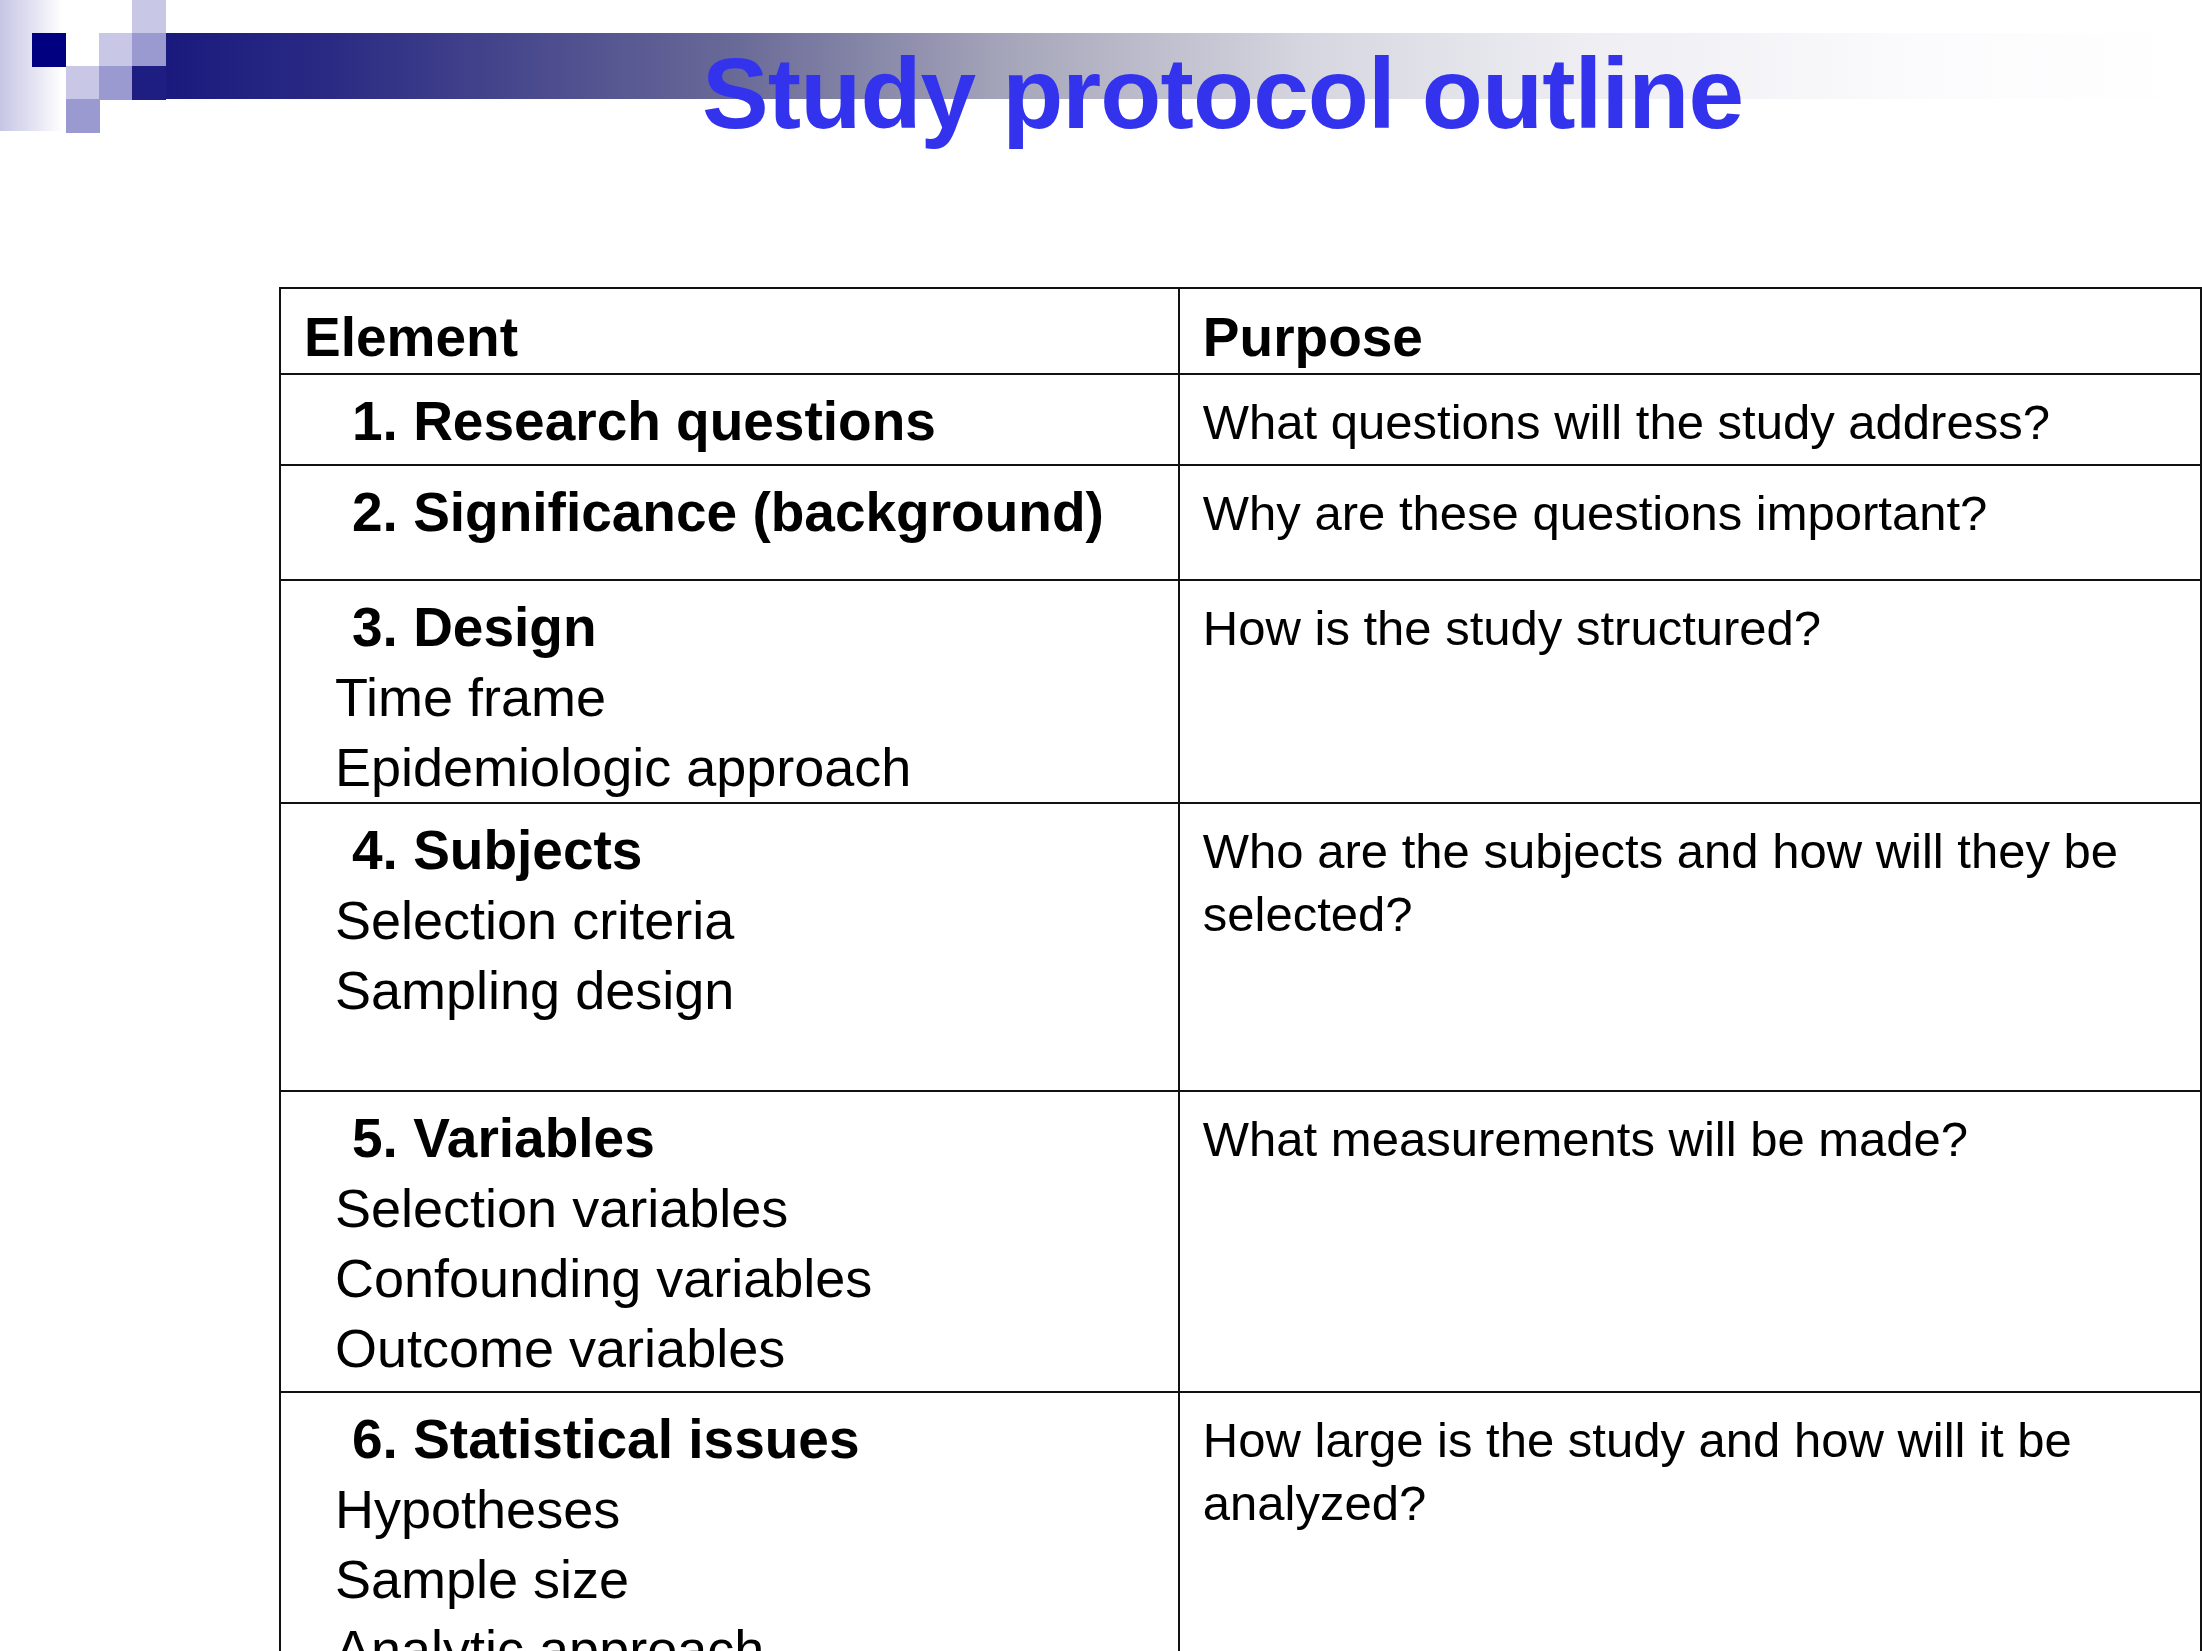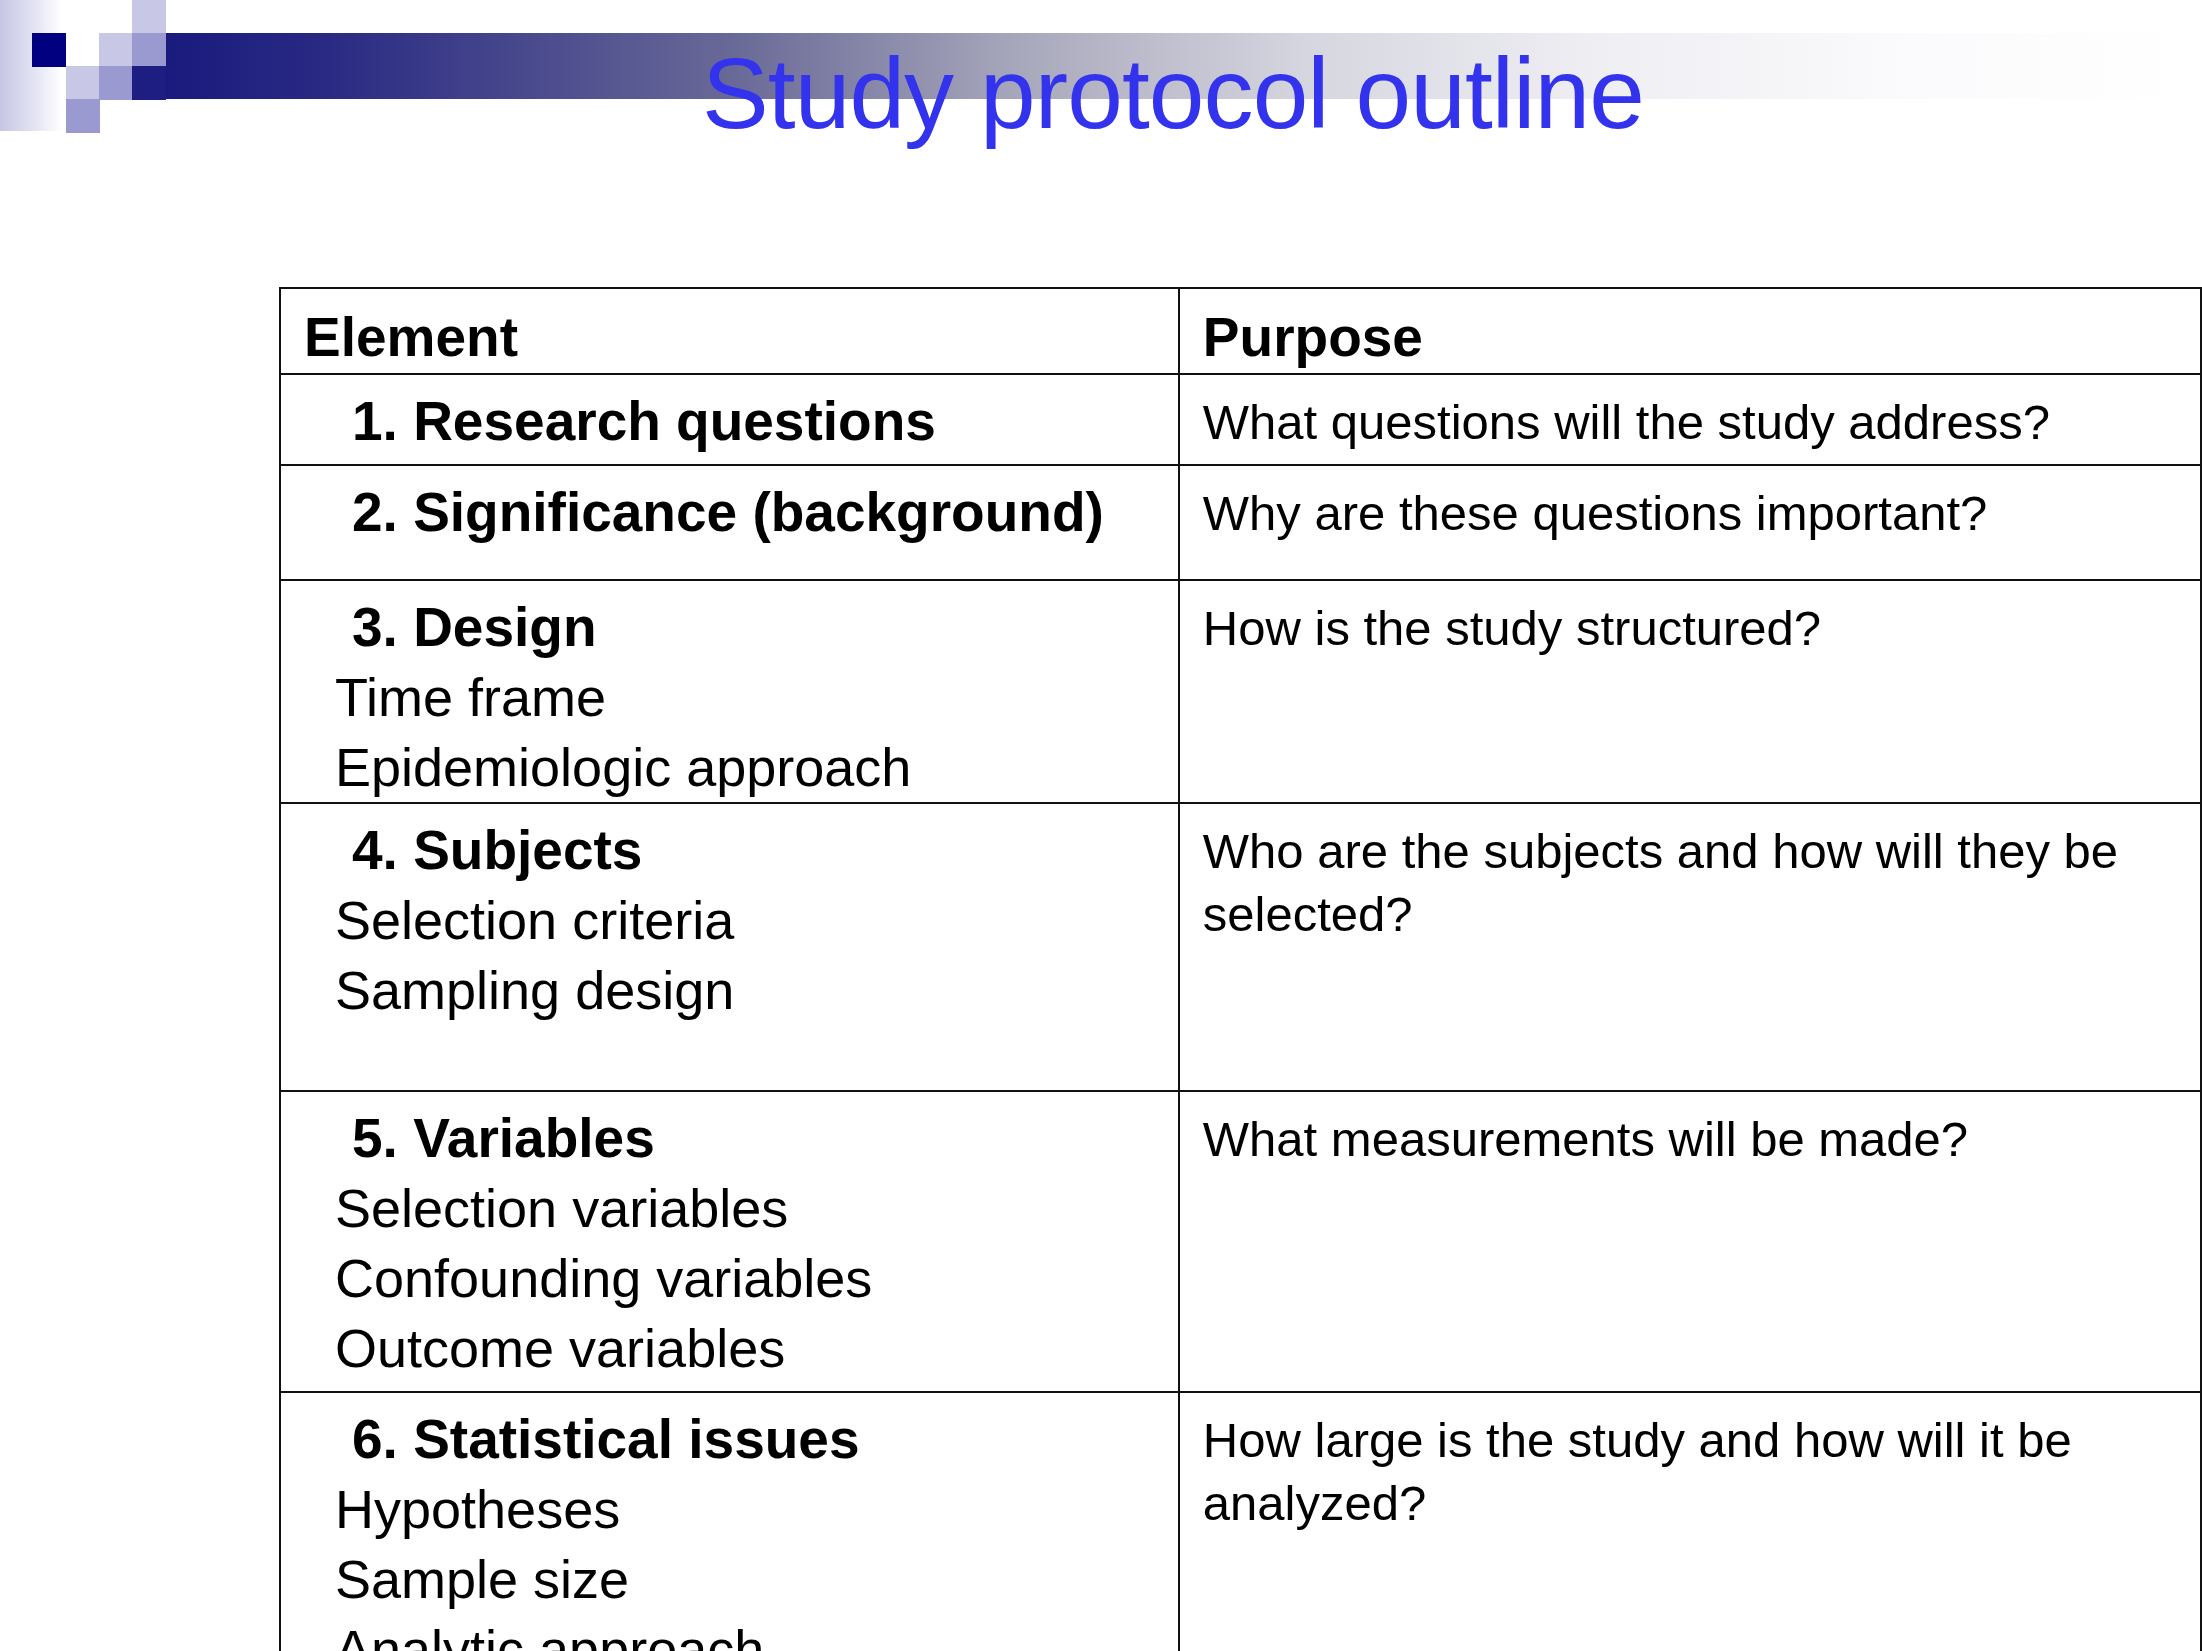--- a/index.html
+++ b/index.html
@@ -19,21 +19,21 @@
     background:linear-gradient(to right, #1a1a7e 0%, #2a2a84 8%, #6a6a98 28%, #a8a8bc 42%, #d6d6e0 56%, #eeeef3 70%, #fbfbfd 86%, #ffffff 100%);
   }
   .sq { position:absolute; width:34px; height:34px; }
   .sq.navy { background:#000080; }
   .sq.dark { background:#1e1e82; }
   .sq.mid { background:#9a9ad0; }
   .sq.light { background:#c8c8e6; }
 
   .title {
     position:absolute; left:702px; top:33px; width:1041px;
-    font-family:"Liberation Sans", sans-serif; font-weight:normal;
+    font-family:"Liberation Sans", sans-serif; font-weight:bold;
     font-size:100px; line-height:120px; letter-spacing:-0.9px;
     white-space:nowrap;
   }
 
   
   .tbl {
     position:absolute; left:279px; top:287px; width:1923px;
     border-collapse:collapse;
     font-family:"Liberation Sans", sans-serif;
     color:#000;

